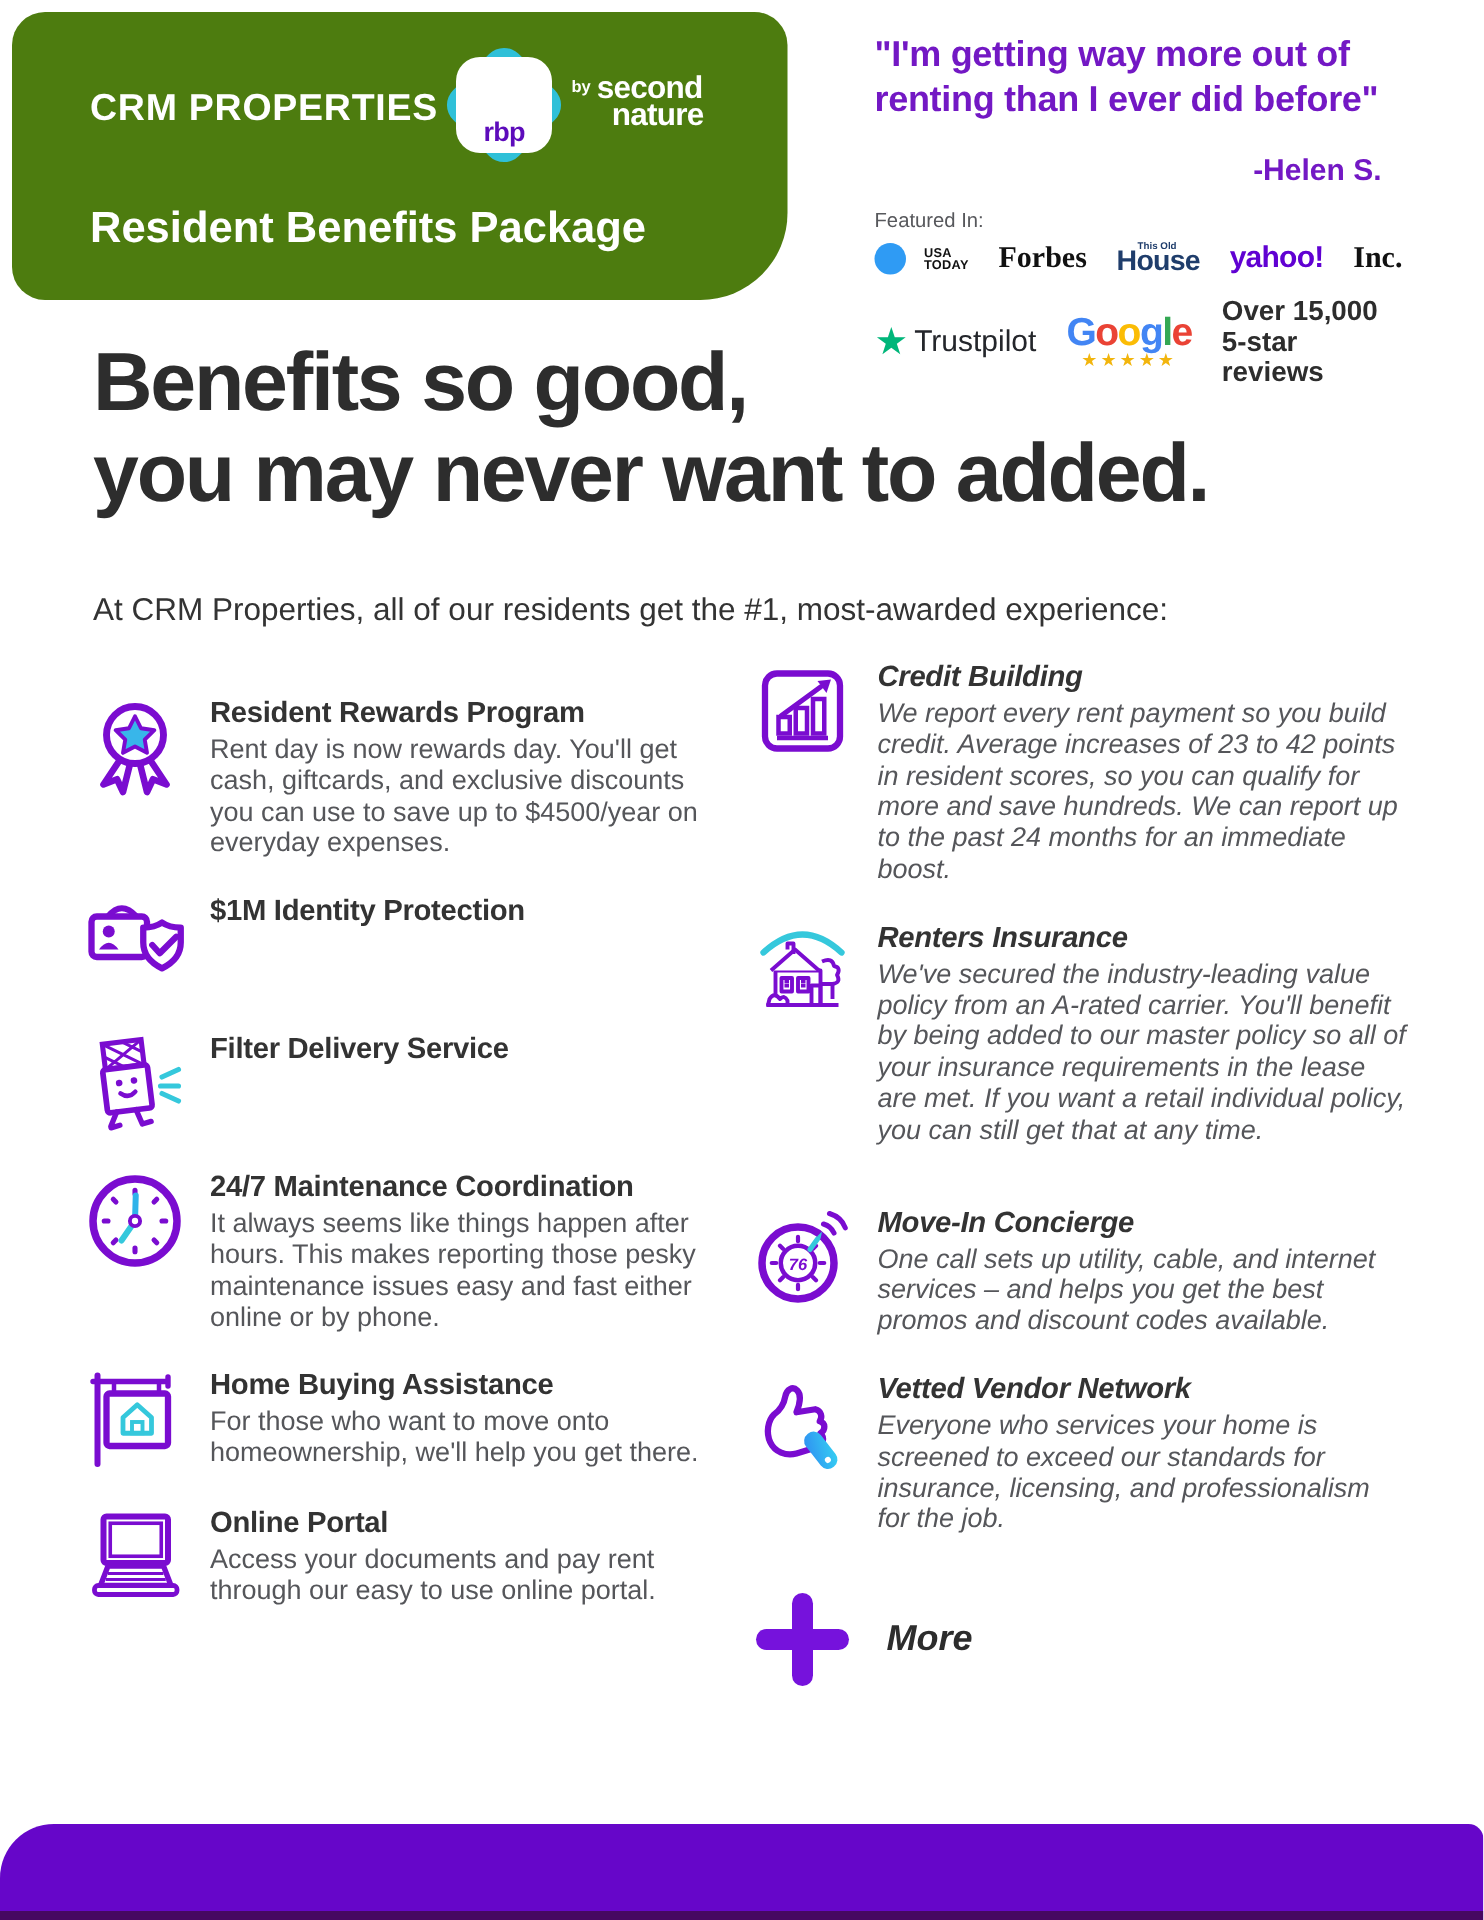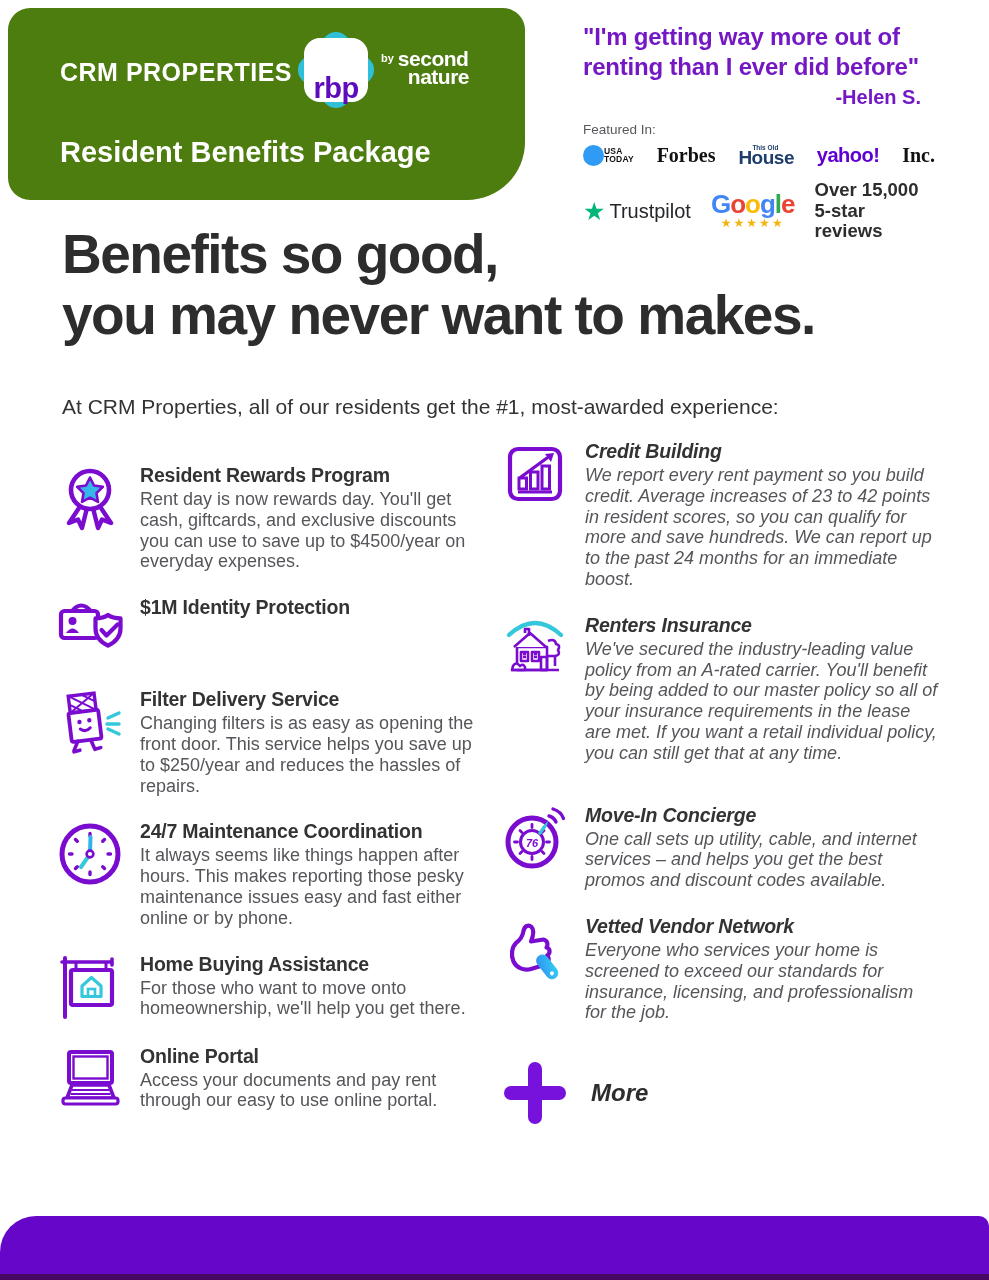--- a/index.html
+++ b/index.html
@@ -10,34 +10,34 @@
   
   .header-card { position:absolute; left:8px; top:8px; width:517px; height:192px;
     background:#4d7c0f; border-radius:22px 22px 58px 22px; }
   .company { position:absolute; left:52px; top:50px; color:#fff; font-size:25px;
     font-weight:800; letter-spacing:.5px; }
   .rbp-logo { position:absolute; left:282px; top:16px; width:92px; height:92px; }
   .rbp-diamond { position:absolute; left:15px; top:15px; width:62px; height:62px;
     background:#2fc0d8; border-radius:14px; transform:rotate(45deg); }
   .rbp-square { position:absolute; left:14px; top:14px; width:64px; height:64px;
     background:#fff; border-radius:16px; display:flex; align-items:center; justify-content:center; }
-  .rbp-square span { color:#5d0bbb; font-size:29px; font-weight:800; letter-spacing:-.5px;margin-top:37px; }
+  .rbp-square span { color:#5d0bbb; font-size:18px; font-weight:800; letter-spacing:-.5px;margin-top:37px; }
   .byline { position:absolute; left:373px; top:42px; color:#fff; display:flex; gap:4px; }
   .byline .by { font-size:11px; font-weight:700; margin-top:2px; }
   .byline .sn { font-size:21px; font-weight:800; line-height:.85; letter-spacing:-.5px; }
   .byline .sn .l2 { display:block; padding-left:10px; }
   .package-title { position:absolute; left:52px; top:128px; color:#fff; font-size:29px; font-weight:800; }
 
   
   .header-right { position:absolute; left:583px; top:22px; width:352px; }
   .quote { color:#7318c4; font-size:24px; font-weight:700; line-height:1.27; letter-spacing:-.2px; }
-  .quote-attr { color:#7318c4; font-size:20px; font-weight:700; text-align:right; margin-top:3px; padding-right:14px; }
+  .quote-attr { color:#7318c4; font-size:20px; font-weight:700; text-align:right; margin-top:20px; padding-right:14px; }
   .featured-label { color:#57585c; font-size:13.5px; margin-top:13px; }
   .logo-row { display:flex; align-items:center; justify-content:space-between; margin-top:7px; }
-  .usat { display:flex; align-items:center; gap:0; }
+  .usat { display:flex; align-items:center; gap:12px; }
   .usat-circle { width:21px; height:21px; border-radius:50%; background:#2f9bf4; display:inline-block; }
   .usat-text { font-size:8.5px; font-weight:800; color:#111; line-height:1.05; letter-spacing:.2px; }
   .usat-text span { display:block; }
   .forbes { font-family:"Liberation Serif", serif; font-size:20px; font-weight:700; color:#111; }
   .toh { color:#1f3d6b; line-height:.8; }
   .toh-small { display:block; font-size:6.5px; font-weight:700; padding-left:14px; }
   .toh-big { display:block; font-size:19px; font-weight:800; letter-spacing:-.5px; }
   .yahoo { font-size:20px; font-weight:800; color:#6001d2; letter-spacing:-.5px; }
   .inc { font-family:"Liberation Serif", serif; font-size:20px; font-weight:800; color:#111; }
   .review-row { display:flex; align-items:center; gap:20px; margin-top:13px; }
@@ -129,21 +129,21 @@
       </div>
       <div class="review-count">
         <div>Over 15,000</div>
         <div>5-star reviews</div>
       </div>
     </div>
   </div>
 
   <h1 class="headline">
     <div>Benefits so good,</div>
-    <div>you may never want to makes.</div>
+    <div>you may never want to added.</div>
   </h1>
   <p class="subheadline">At CRM Properties, all of our residents get the #1, most-awarded experience:</p>
 
   <div class="col col-left">
 
     <div class="benefit">
       <div class="icon-box">
         <svg viewBox="0 0 68 68" width="68" height="68" fill="none">
           <path d="M25 41 L13 59 L22 55.5 L26 64 L30.5 46" stroke="#7a0cd0" stroke-width="4.4" stroke-linejoin="round" stroke-linecap="round"></path>
           <path d="M43 41 L55 59 L46 55.5 L42 64 L37.5 46" stroke="#7a0cd0" stroke-width="4.4" stroke-linejoin="round" stroke-linecap="round"></path>
@@ -184,21 +184,20 @@
             <circle cx="34" cy="32.5" r="2.2" fill="#7a0cd0"></circle>
             <path d="M24 40 q5 4.5 10 0" stroke="#7a0cd0" stroke-width="3" stroke-linecap="round"></path>
             <path d="M20 52 l-5 9 M21 61 l-6 1" stroke="#7a0cd0" stroke-width="3.6" stroke-linecap="round"></path>
             <path d="M33 52 l3 10 M36 62 l6 -1" stroke="#7a0cd0" stroke-width="3.6" stroke-linecap="round"></path>
           </g>
           <path d="M52 30 l11 -5 M51 36 l12 0 M52 41 l11 5" stroke="#35c8dc" stroke-width="3.4" stroke-linecap="round"></path>
         </svg>
       </div>
       <div class="btxt">
         <h3>Filter Delivery Service</h3>
-        <p>Changing filters is as easy as opening the front door. This service helps you save up to $250/year and reduces the hassles of repairs.</p>
       </div>
     </div>
 
     <div class="benefit">
       <div class="icon-box">
         <svg viewBox="0 0 68 68" width="68" height="68" fill="none">
           <circle cx="34" cy="34" r="28" stroke="#7a0cd0" stroke-width="5" fill="#fff"></circle>
           <g stroke="#7a0cd0" stroke-width="3.4" stroke-linecap="round">
             <path d="M34 13.5 v2.5 M34 52 v2.5 M13.5 34 h2.5 M52 34 h2.5 M19.5 19.5 l1.8 1.8 M46.7 46.7 l1.8 1.8 M48.5 19.5 l-1.8 1.8 M21.3 46.7 l-1.8 1.8"></path>
           </g>

